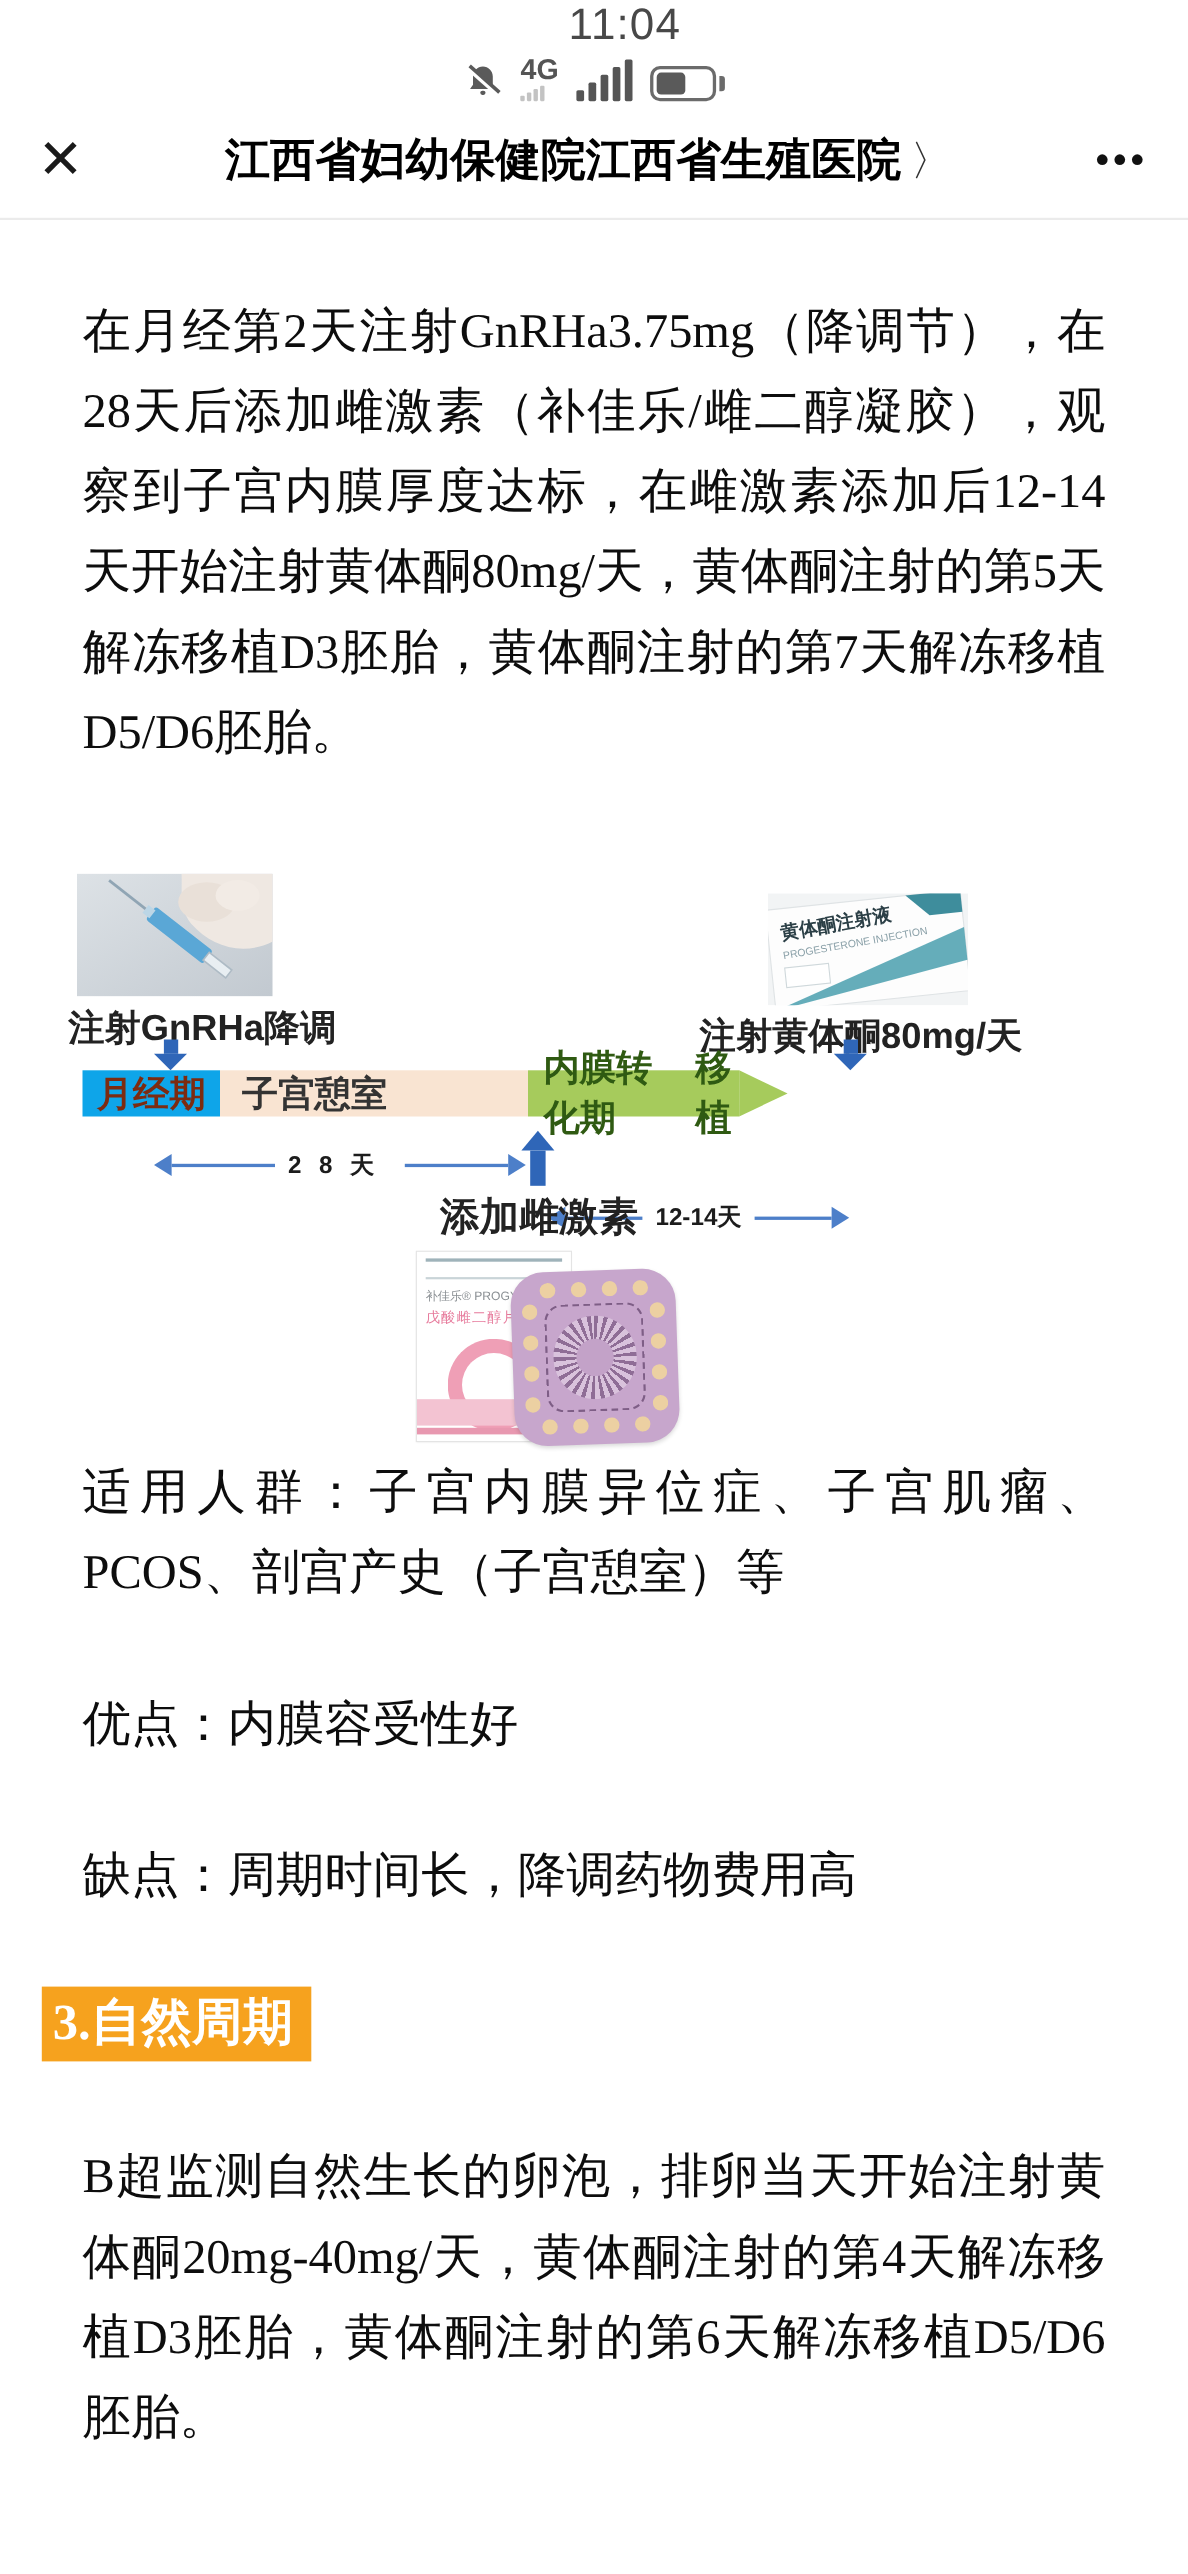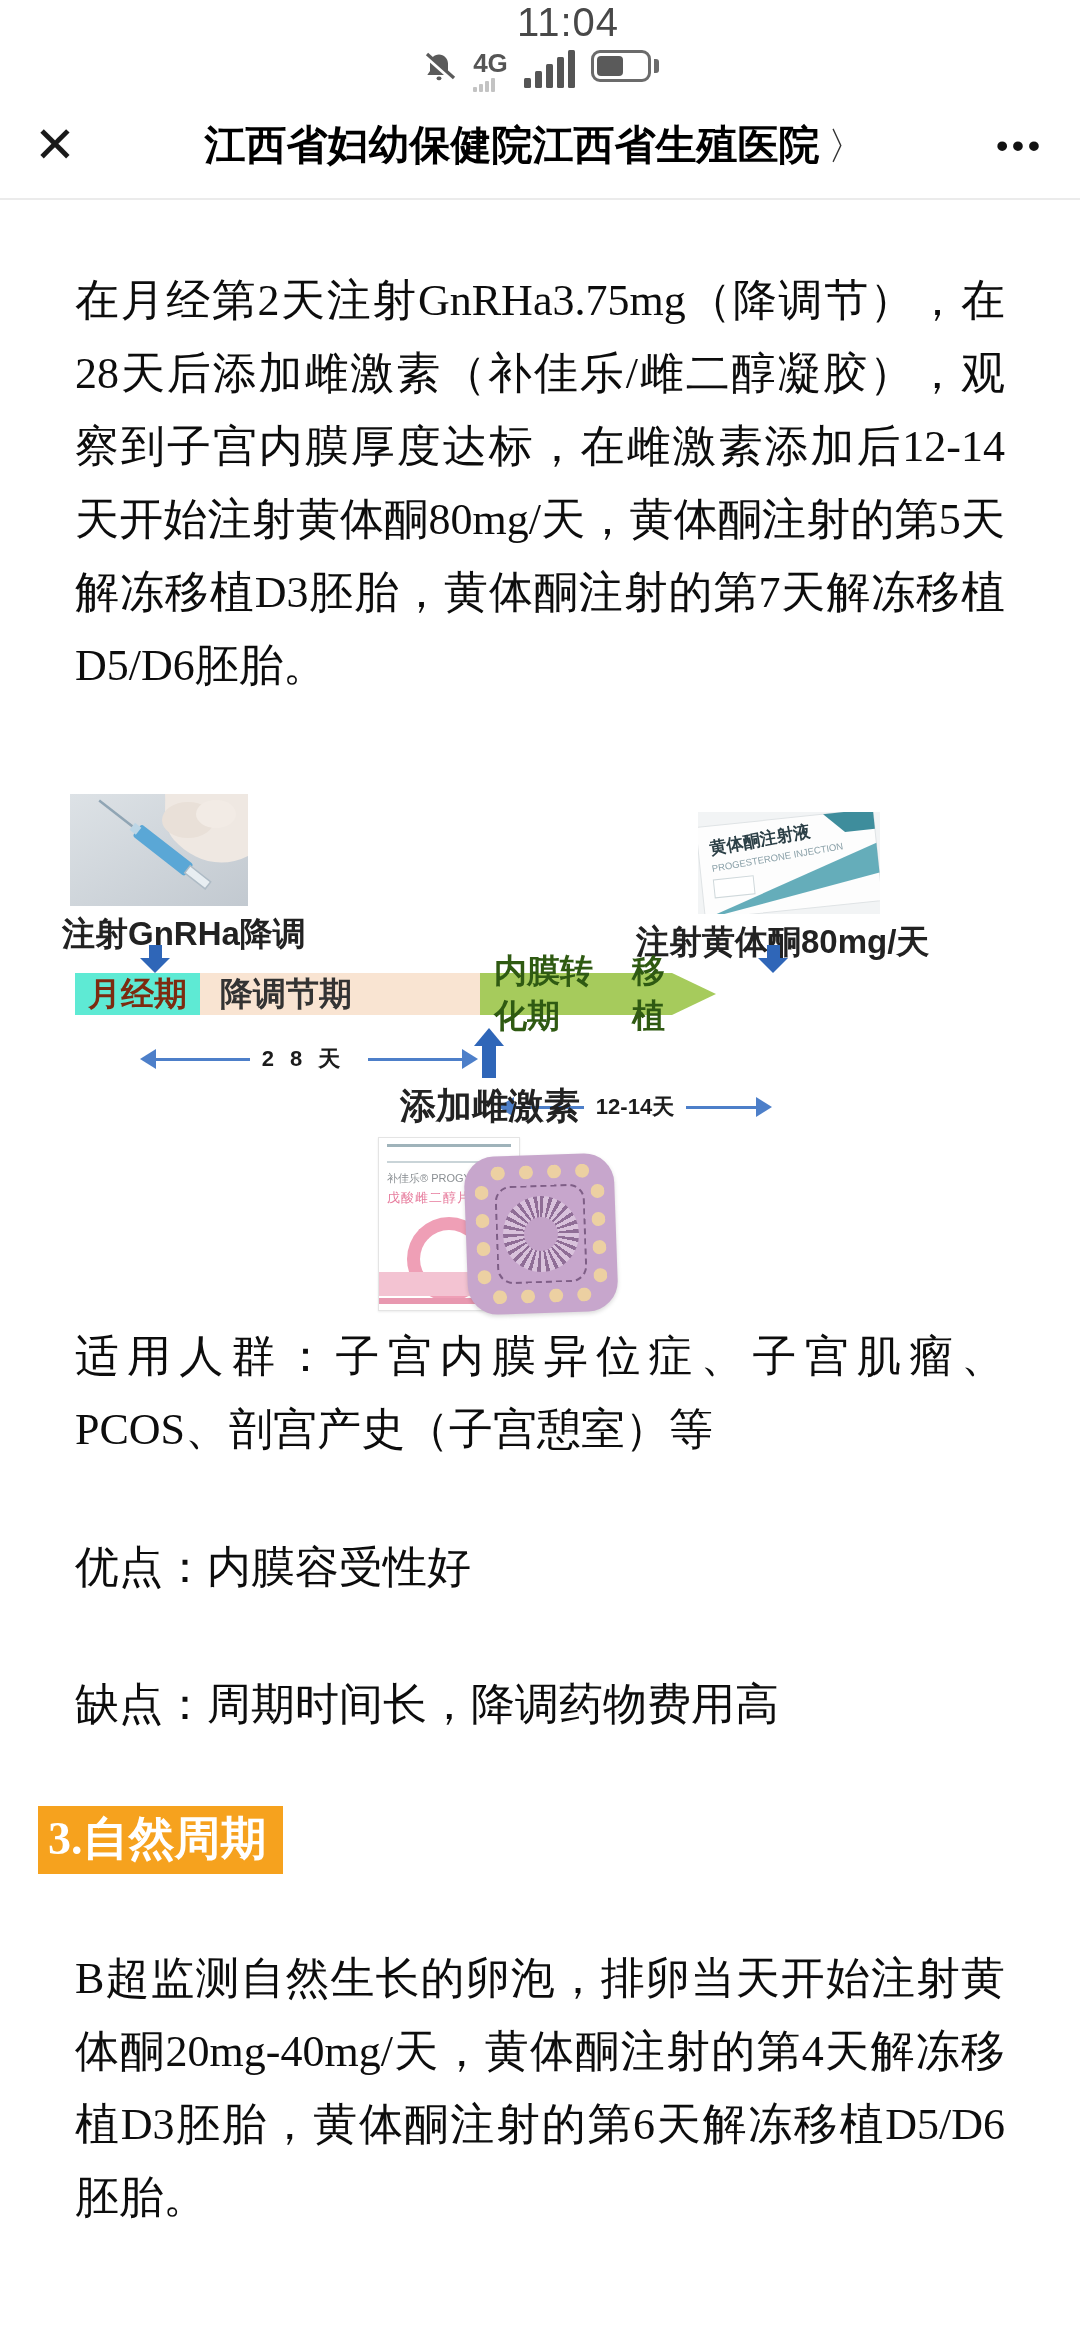--- a/index.html
+++ b/index.html
@@ -6,21 +6,21 @@
   .screen{
     position:relative;width:1080px;height:2340px;background:#ffffff;
     margin:0 auto;overflow:hidden;
     font-family:"Liberation Sans","DejaVu Sans",sans-serif;color:#111;
   }
   
   .status-bar{position:absolute;top:0;left:0;width:1080px;height:92px;
     display:flex;align-items:center;justify-content:space-between;
     padding:0 34px;box-sizing:border-box;flex-direction:column;}
   .status-time{font-size:40px;color:#484848;margin-left:56px;letter-spacing:1px;}
-  .status-icons{display:flex;align-items:flex-start;gap:16px;}
+  .status-icons{display:flex;align-items:flex-end;gap:16px;}
   .net{display:flex;flex-direction:column;align-items:flex-start;line-height:1;}
   .net-4g{font-size:26px;font-weight:bold;color:#555;}
   .sim2{display:flex;align-items:flex-end;gap:2px;margin-top:2px;}
   .sim2 i{display:block;width:4px;background:#c3c3c3;border-radius:1px;}
   .signal{display:flex;align-items:flex-end;gap:4px;}
   .signal i{display:block;width:7px;background:#555;border-radius:1.5px;}
   .battery{display:flex;align-items:center;}
   .battery-body{width:60px;height:32px;border:3px solid #6b6b6b;border-radius:9px;
     display:flex;align-items:center;padding:3px;box-sizing:border-box;}
   .battery-fill{height:100%;width:55%;background:#5a5a5a;border-radius:4px;}
@@ -61,21 +61,21 @@
   .down-arrow .head{width:0;height:0;border-left:15px solid transparent;
     border-right:15px solid transparent;border-top:15px solid #2f66b8;}
   .da-left{left:140px;top:159px;}
   .da-right{left:758px;top:159px;}
   .up-arrow{position:absolute;left:474px;top:242px;width:30px;}
   .up-arrow .head{width:0;height:0;border-left:15px solid transparent;
     border-right:15px solid transparent;border-bottom:18px solid #2f66b8;}
   .up-arrow .stem{width:14px;height:32px;background:#2f66b8;margin:0 auto;}
   .bar{position:absolute;left:75px;top:187px;height:42px;display:flex;}
   .seg{height:42px;display:flex;align-items:center;font-size:33px;font-weight:bold;box-sizing:border-box;}
-  .seg1{width:125px;background:#5eead4;color:#7d2b10;justify-content:center;}
+  .seg1{width:125px;background:#0ea5e9;color:#7d2b10;justify-content:center;}
   .seg2{width:280px;background:#F9E4D2;color:#333;padding-left:20px;}
   .seg3{width:298px;background:#DEEAF4;color:#222;padding-left:22px;}
   .seg4{position:relative;width:192px;background:#A6CB5C;color:#2f5a12;padding-left:14px;}
   .seg4 .transfer{margin-left:38px;}
   .seg4 .tip{position:absolute;right:-44px;top:0;width:0;height:0;
     border-top:21px solid transparent;border-bottom:21px solid transparent;
     border-left:44px solid #A6CB5C;}
   .measure{position:absolute;top:255px;height:36px;display:flex;align-items:center;}
   .m-left{left:140px;width:338px;}
   .m-right{left:498px;width:274px;margin-top:48px;}
@@ -213,21 +213,21 @@
         </svg>
       </div>
       <div class="dg-lbl lbl-prog">注射黄体酮80mg/天</div>
       <div class="down-arrow da-right">
         <div class="stem"></div>
           <div class="head"></div>
       </div>
 
       <div class="bar">
         <div class="seg seg1">月经期</div>
-        <div class="seg seg2">降调节期</div>
+        <div class="seg seg2">子宫憩室</div>
         <div class="seg seg4">
           <span>内膜转化期</span>
           <span class="transfer">移植</span>
           <div class="tip"></div>
         </div>
       </div>
 
       <div class="measure m-left">
         <i class="ah ah-l"></i>
           <i class="ml"></i>

